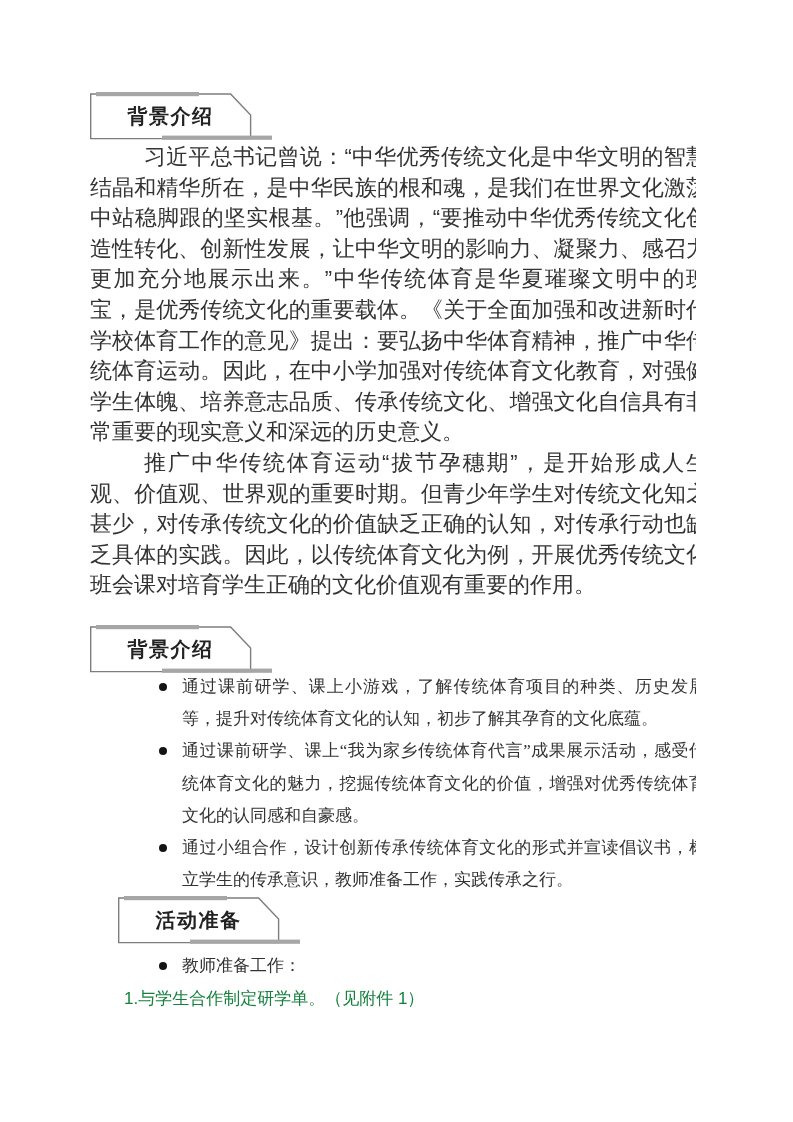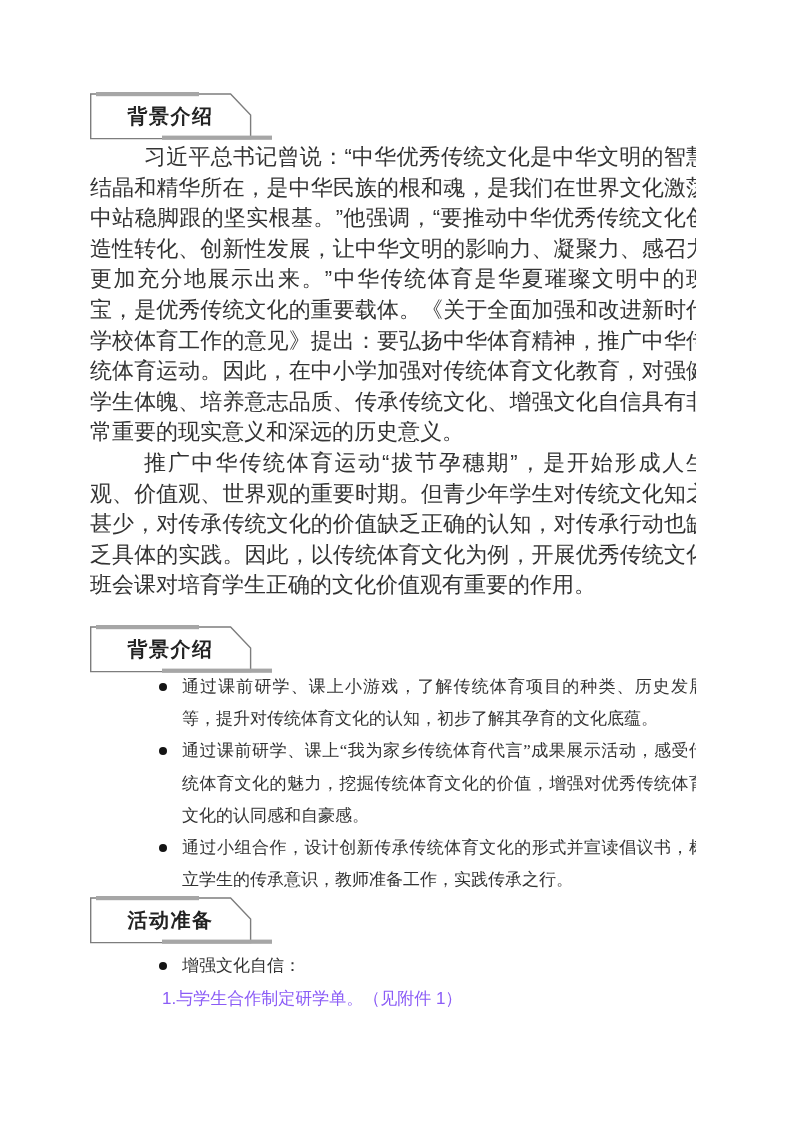--- a/index.html
+++ b/index.html
@@ -44,26 +44,26 @@
     width:8px; height:8px; border-radius:50%;
     background:#141414; display:inline-block;
   }
 
   .prep-block { margin-top:6px; }
   .prep-bullet {
     position:relative; margin-left:92px;
     font-size:17px; line-height:32.4px; color:#333333;
   }
   .prep-num {
-    margin-left:72px;
-    font-size:17px; line-height:32.4px; color:#8b5cf6;
+    margin-left:34px;
+    font-size:17px; line-height:32.4px; color:#15803d;
   }
 
   .mt-hdr2 { margin-top:22px; }
-  .mt-hdr3 { margin-top:-2px; }
+  .mt-hdr3 { margin-top:-2px;margin-left:28px; }
 </style>
 </head>
 <body>
 
 <div class="page">
   <div class="content">
 
     <div class="section-header" style="margin-top:90px">
       <svg class="hdr-frame" width="185" height="50" viewBox="0 0 185 50">
         <polygon class="frame-poly" points="0.7,4 140.6,4 160.6,25 160.6,48.6 0.7,48.6"></polygon>
@@ -105,19 +105,19 @@
         <polygon class="frame-poly" points="0.7,4 140.6,4 160.6,25 160.6,48.6 0.7,48.6"></polygon>
         <rect class="bar" x="6" y="2" width="103" height="4.2"></rect>
         <rect class="bar" x="72" y="45.6" width="110" height="4.2"></rect>
       </svg>
       <span class="hdr-label">活动准备</span>
     </div>
 
     <div class="prep-block">
       <div class="prep-bullet">
         <span class="dot"></span>
-        <span>增强文化自信：</span>
+        <span>教师准备工作：</span>
       </div>
       <div class="prep-num">1.与学生合作制定研学单。（见附件 1）</div>
     </div>
 
   </div>
 </div>
 
 </body></html>

